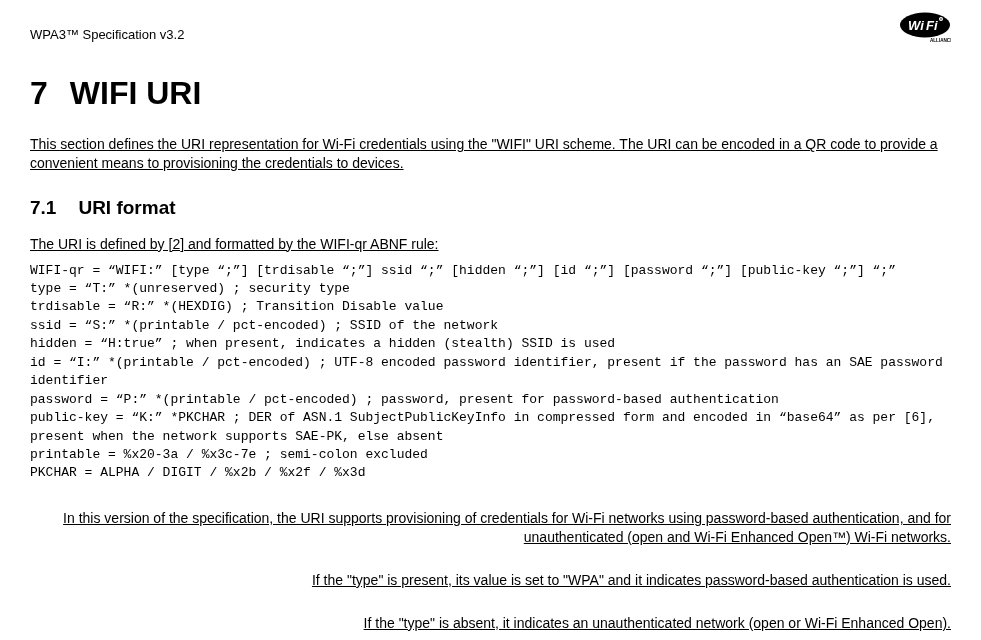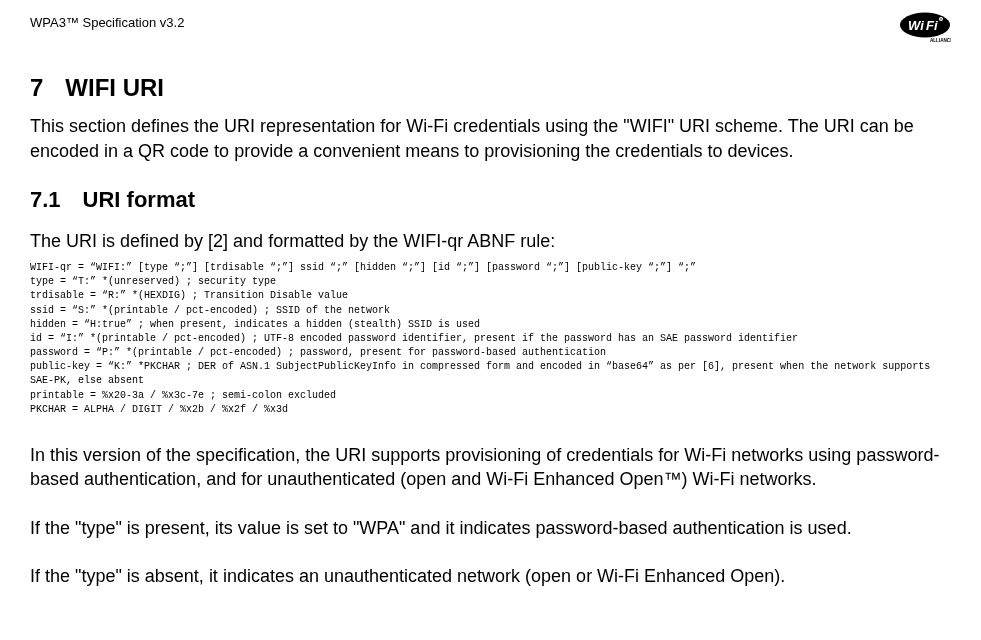--- a/index.html
+++ b/index.html
@@ -10,58 +10,59 @@
     width: 981px;
     height: 640px;
     padding: 12px 30px 0 30px;
     font-size: 14px;
     line-height: 1.35;
     overflow: hidden;
   }
   .header-row {
     display: flex;
     justify-content: space-between;
-    align-items: flex-start;
+    align-items: flex-end;
     margin-bottom: 28px;
   }
   .doc-title {
     font-size: 13px;
     padding-top: 2px;
   }
   .logo {
     width: 52px;
     height: 32px;
     text-decoration: underline;
   }
   .logo svg { width: 100%; height: 100%; }
   h1.section-heading {
-    font-size: 24px;
+    font-size: 32px;
     font-weight: bold;
-    margin-bottom: 10px;
+    margin-bottom: 20px;
   }
   .section-num { display: inline-block; margin-right: 22px; }
   h2.subsection-heading {
-    font-size: 22px;
+    font-size: 19px;
     font-weight: bold;
     margin: 22px 0 14px 0;
   }
   .subsection-num { display: inline-block; margin-right: 22px; }
   p.body-text {
-    font-size: 18px;
+    font-size: 14px;
     margin-bottom: 8px;
+    text-decoration: underline;
   }
   pre.abnf {
     font-family: "Courier New", Courier, monospace;
-    font-size: 10px;
+    font-size: 13px;
     line-height: 1.42;
     white-space: pre-wrap;
     word-wrap: break-word;
     margin: 6px 0 26px 0;
   }
-  p.para-gap { margin-top: 24px; }
+  p.para-gap { margin-top: 24px; text-align: right; }
 </style>
 </head>
 <body>
 
 <div class="header-row">
   <div class="doc-title">WPA3™ Specification v3.2</div>
   <div class="logo" aria-label="WiFi ALLIANCE">
     <svg viewBox="0 0 52 32">
       <ellipse cx="26" cy="13" rx="25" ry="12.5" fill="#000"></ellipse>
       <text x="9" y="18" font-family="Arial" font-size="13" font-weight="bold" font-style="italic" fill="#fff">Wi</text>

